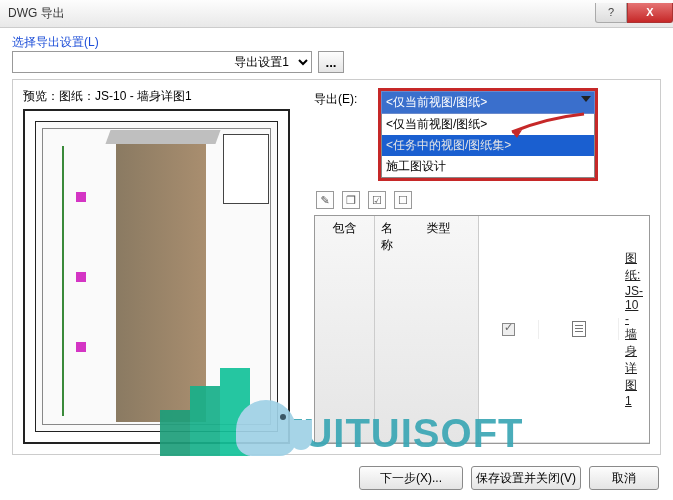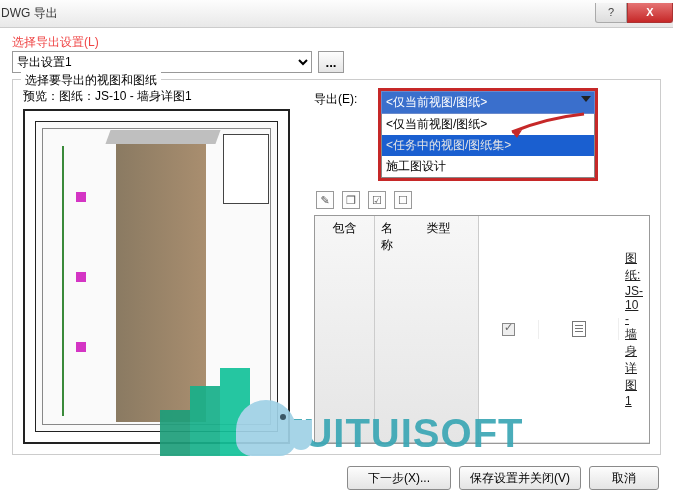--- a/index.html
+++ b/index.html
@@ -1,26 +1,26 @@
 <!DOCTYPE html>
 <html><head>
 <meta charset="utf-8">
 <style>
 * { box-sizing: border-box; font-family: "Microsoft YaHei", "SimSun", Arial, sans-serif; }
 body { margin: 0; background: #fff; width: 673px; height: 500px; overflow: hidden; font-size: 12px; }
-.titlebar { height: 28px; background: linear-gradient(#fdfdfd,#e8e8e8); border-bottom: 1px solid #ccc; display: flex; align-items: center; padding: 0 0 0 1px; position: relative; gap: 32px; }
+.titlebar { height: 28px; background: linear-gradient(#fdfdfd,#e8e8e8); border-bottom: 1px solid #ccc; display: flex; align-items: center; padding: 0 0 0 8px; position: relative; gap: 32px; }
 .titlebar .title { flex: 1; color: #333; }
 .titlebar .winbtns { display: flex; height: 22px; }
 .winbtn { width: 32px; height: 20px; border: 1px solid #aaa; border-top: none; display:flex; align-items:center; justify-content:center; font-size:11px; background: linear-gradient(#f5f5f5,#ddd); }
 .winbtn.help { border-radius: 0 0 0 3px; color:#444; }
 .winbtn.close { background: linear-gradient(#e57373,#c62828); color:#fff; border-color:#a33; border-radius:0 0 3px 0; width:46px; font-weight:bold; }
 .content { padding: 6px 12px 0 12px; position: relative; height: calc(500px - 28px); }
 .row { display:flex; align-items:center; margin-bottom:4px; }
-.label { font-size:12px; color:#ef4444; }
-select.combo, .combo { height: 22px; border:1px solid #999; background:#fff; font-size:12px; padding:1px 0; }
+.label { font-size:12px; color:#1d4ed8; }
+select.combo, .combo { height: 22px; border:1px solid #999; background:#fff; font-size:12px; padding:1px 6px;text-align:right; }
 .dots-btn { width:26px; height:22px; border:1px solid #999; background:linear-gradient(#fdfdfd,#e5e5e5); margin-left:6px; display:flex; align-items:center; justify-content:center; font-weight:bold; }
 .groupbox { border:1px solid #ccc; margin-top:6px; padding:8px 10px 10px 10px; position:relative; height:376px; }
 .group-title { position:absolute; top:-8px; left:8px; background:#fff; padding:0 4px; font-size:12px; }
 .cols { display:flex; gap:24px; height:100%; }
 .leftcol { width:290px; display:flex; flex-direction:column; }
 .rightcol { flex:1; display:flex; flex-direction:column; position:relative; }
 .preview-label { font-size:12px; margin-bottom:4px; }
 .preview-box { flex:1; border:2px solid #222; background:#fff; padding:10px; }
 .sheet { width:100%; height:100%; border:1px solid #222; position:relative; background:#fafafa; }
 .sheet::after { content:""; position:absolute; inset:6px; border:1px solid #888; }
@@ -46,21 +46,21 @@
 .gh { padding:4px 6px; font-size:12px; border-right:1px solid #ccc; text-align:center; }
 .gh.c1 { width:60px; } .gh.c2 { width:80px; } .gh.c3 { flex:1; border-right:none; }
 .grid-row { display:flex; border-bottom:1px solid #e0e0e0; align-items:center; min-height:26px; }
 .gc { padding:3px 6px; font-size:12px; border-right:1px solid #eee; display:flex; align-items:center; justify-content:center; }
 .gc.c1 { width:60px; } .gc.c2 { width:80px; } .gc.c3 { flex:1; border-right:none; justify-content:flex-start; text-decoration:underline; color:#222; }
 .chk { width:13px; height:13px; border:1px solid #888; background:#eee; position:relative; }
 .chk::after { content:"✓"; position:absolute; top:-3px; left:1px; font-size:11px; color:#666; }
 .doc-icon { width:14px; height:16px; border:1px solid #777; background:#fff; position:relative; }
 .doc-icon::after { content:""; position:absolute; top:3px; left:2px; width:8px; height:1px; background:#777; box-shadow:0 3px 0 #777,0 6px 0 #777; }
 .footer { position:absolute; bottom:10px; right:14px; display:flex; gap:8px; }
-.btn { min-width:104px; height:24px; border:1px solid #8a8a8a; background:linear-gradient(#fdfdfd,#e4e4e4); font-size:12px; padding:2px 10px; border-radius:3px; display:flex; align-items:center; justify-content:center; }
+.btn { min-width:104px; height:24px; border:1px solid #8a8a8a; background:linear-gradient(#fdfdfd,#e4e4e4); font-size:12px; padding:2px 4px; border-radius:3px; display:flex; align-items:center; justify-content:center; }
 .watermark { position:absolute; bottom:44px; left:150px; display:flex; align-items:flex-end; gap:8px; opacity:.92; pointer-events:none; }
 .wm-shape { position:relative; width:120px; height:90px; }
 .bar { position:absolute; bottom:0; width:30px; }
 .bar.b1 { left:10px; height:46px; background:#1e9e7a; }
 .bar.b2 { left:40px; height:70px; background:#17b08a; }
 .bar.b3 { left:70px; height:88px; background:#13c29a; }
 .eleph { position:absolute; left:86px; bottom:0; width:60px; height:56px; background:#9fd1e6; border-radius:30px 30px 16px 16px; }
 .eleph::after { content:""; position:absolute; right:-16px; bottom:6px; width:22px; height:30px; background:#9fd1e6; border-radius:0 0 12px 12px; }
 .eye { position:absolute; top:14px; right:10px; width:6px; height:6px; background:#2b4a5a; border-radius:50%; }
 .wm-text { font-family: Arial Black, Arial, sans-serif; font-weight:900; font-size:40px; letter-spacing:1px; color:#3ba7b5; }
@@ -80,21 +80,20 @@
 
   <div class="label">选择导出设置(L)</div>
   <div class="row">
     <select class="combo" style="width:300px">
       <option>导出设置1</option>
     </select>
     <button class="dots-btn">...</button>
   </div>
 
   <div class="groupbox">
-    <span class="group-title">选择要导出的视图和图纸</span>
     <div class="cols">
       <div class="leftcol">
         <div class="preview-label">预览：图纸：JS-10 - 墙身详图1</div>
         <div class="preview-box">
           <div class="sheet">
             <div class="elev-line"></div>
             <div class="mag-dot d1"></div>
               <div class="mag-dot d2"></div>
               <div class="mag-dot d3"></div>
             <div class="bldg"></div>

